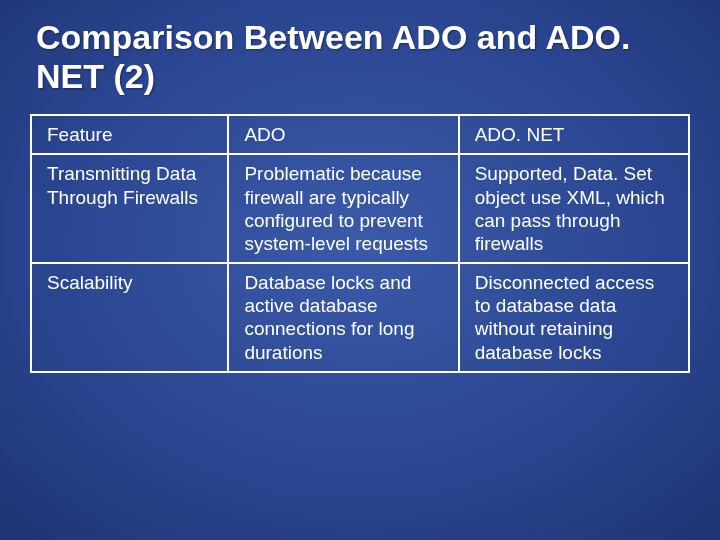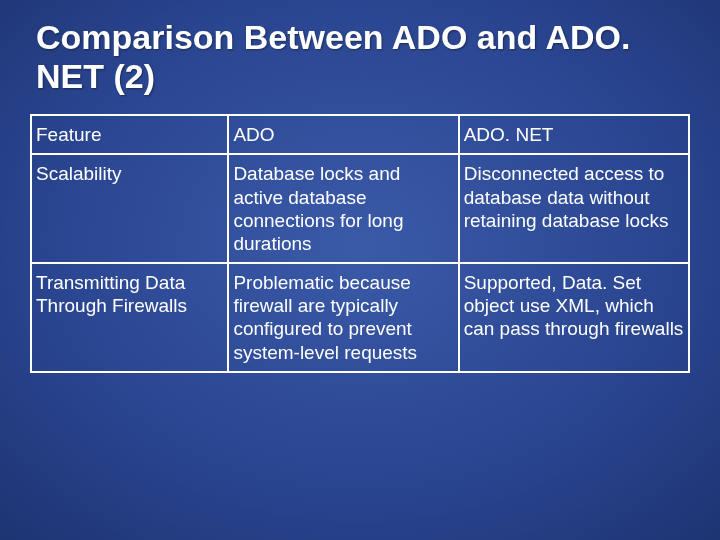--- a/index.html
+++ b/index.html
@@ -26,21 +26,21 @@
   table {
     width: 100%;
     border-collapse: collapse;
     table-layout: fixed;
   }
   col.c0 { width: 30%; }
   col.c1 { width: 35%; }
   col.c2 { width: 35%; }
   th, td {
     border: 2px solid #ffffff;
-    padding: 7px 4px;
+    padding: 7px 15px;
     font-size: 19px;
     line-height: 1.22;
     vertical-align: top;
     text-align: left;
     color: #ffffff;
     font-weight: normal;
   }
   th {
     font-weight: normal;
   }
@@ -59,24 +59,24 @@
     </colgroup>
     <thead>
       <tr>
         <th>Feature</th>
         <th>ADO</th>
         <th>ADO. NET</th>
       </tr>
     </thead>
     <tbody>
       <tr>
+        <td>Transmitting Data Through Firewalls</td>
+        <td>Problematic because firewall are typically configured to prevent system-level requests</td>
+        <td>Supported, Data. Set object use XML, which can pass through firewalls</td>
+      </tr>
+      <tr>
         <td>Scalability</td>
         <td>Database locks and active database connections for long durations</td>
         <td>Disconnected access to database data without retaining database locks</td>
-      </tr>
-      <tr>
-        <td>Transmitting Data Through Firewalls</td>
-        <td>Problematic because firewall are typically configured to prevent system-level requests</td>
-        <td>Supported, Data. Set object use XML, which can pass through firewalls</td>
       </tr>
     </tbody>
   </table>
 </div>
 
 </body></html>

